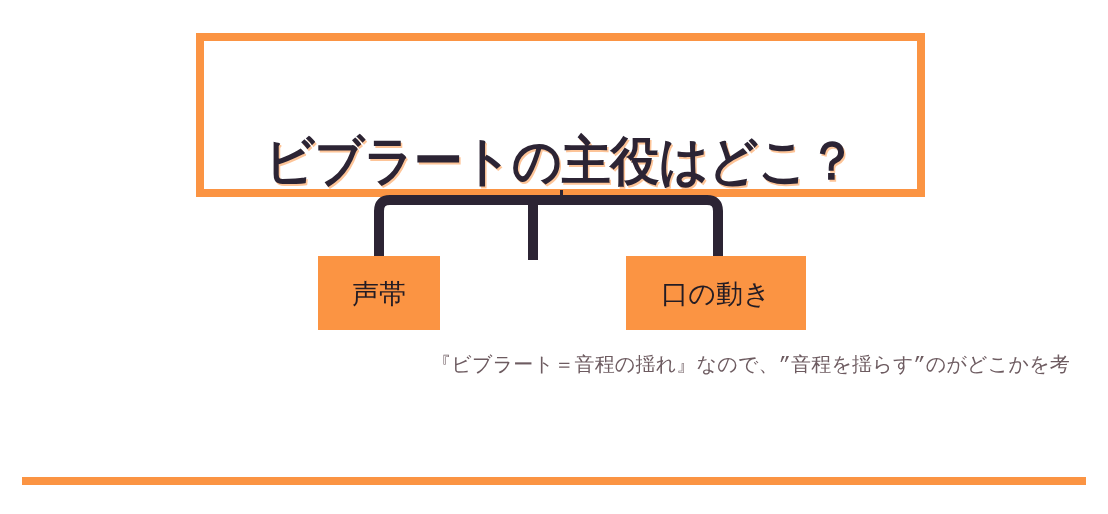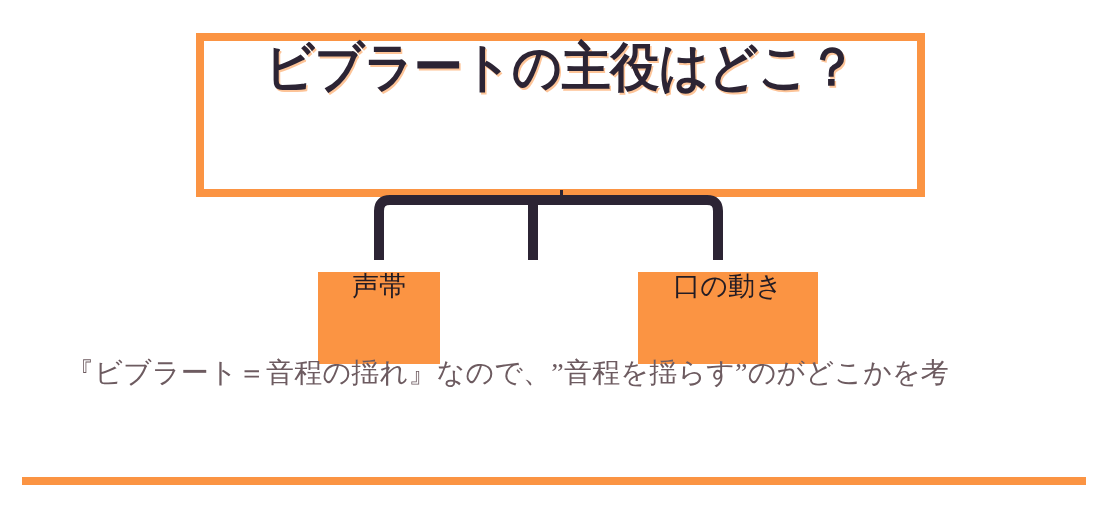--- a/index.html
+++ b/index.html
@@ -24,21 +24,21 @@
   .title-box {
     position: absolute;
     left: 196px;
     top: 33px;
     width: 729px;
     height: 164px;
     box-sizing: border-box;
     border: 8px solid #FB9443;
     background: #ffffff;
     display: flex;
-    align-items: flex-start;
+    align-items: flex-end;
     justify-content: center;
   }
   .title-text {
     font-family: "DejaVu Sans", "Liberation Sans", sans-serif;
     font-size: 49px;
     font-weight: 700;
     color: #2C2434;
     letter-spacing: -0.5px;
     line-height: 1.1;
     white-space: nowrap;
@@ -60,50 +60,52 @@
   
   .leaf-row {
     position: absolute;
     left: 0;
     top: 256px;
     width: 1108px;
     height: 74px;
   }
   .leaf-box {
     position: absolute;
-    top: 16px;
-    height: 92px;
+    top: 0;
+    height: 74px;
     background: #FB9443;
     display: flex;
+    align-items: center;
     justify-content: center;
     box-sizing: border-box;
   }
   .leaf-label {
     font-family: "DejaVu Sans", "Liberation Sans", sans-serif;
     font-size: 27px;
     font-weight: 400;
     color: #231C24;
     line-height: 1;
     white-space: nowrap;
   }
   .leaf-1 { left: 318px; width: 122px; }
   .leaf-2 { left: 458px; width: 148px; }
-  .leaf-3 { left: 626px; width: 180px; margin-left: 12px; }
+  .leaf-3 { left: 626px; width: 180px; }
 
   
   .caption {
     position: absolute;
     left: 40px;
     top: 350px;
     width: 1030px;
-    font-family: Liberation Serif, serif;
-    font-size: 28px;
+    font-family: Liberation Mono, monospace;
+    font-size: 20px;
     line-height: 1.62;
     color: #6D5B60;
     letter-spacing: 0.2px;
+    text-align: right;
   }
   .caption-line { display: block; white-space: nowrap; }
   .caption-line.indent { text-indent: 26px; }
 
   
   .bottom-rule {
     position: absolute;
     left: 22px;
     top: 477px;
     width: 1064px;

